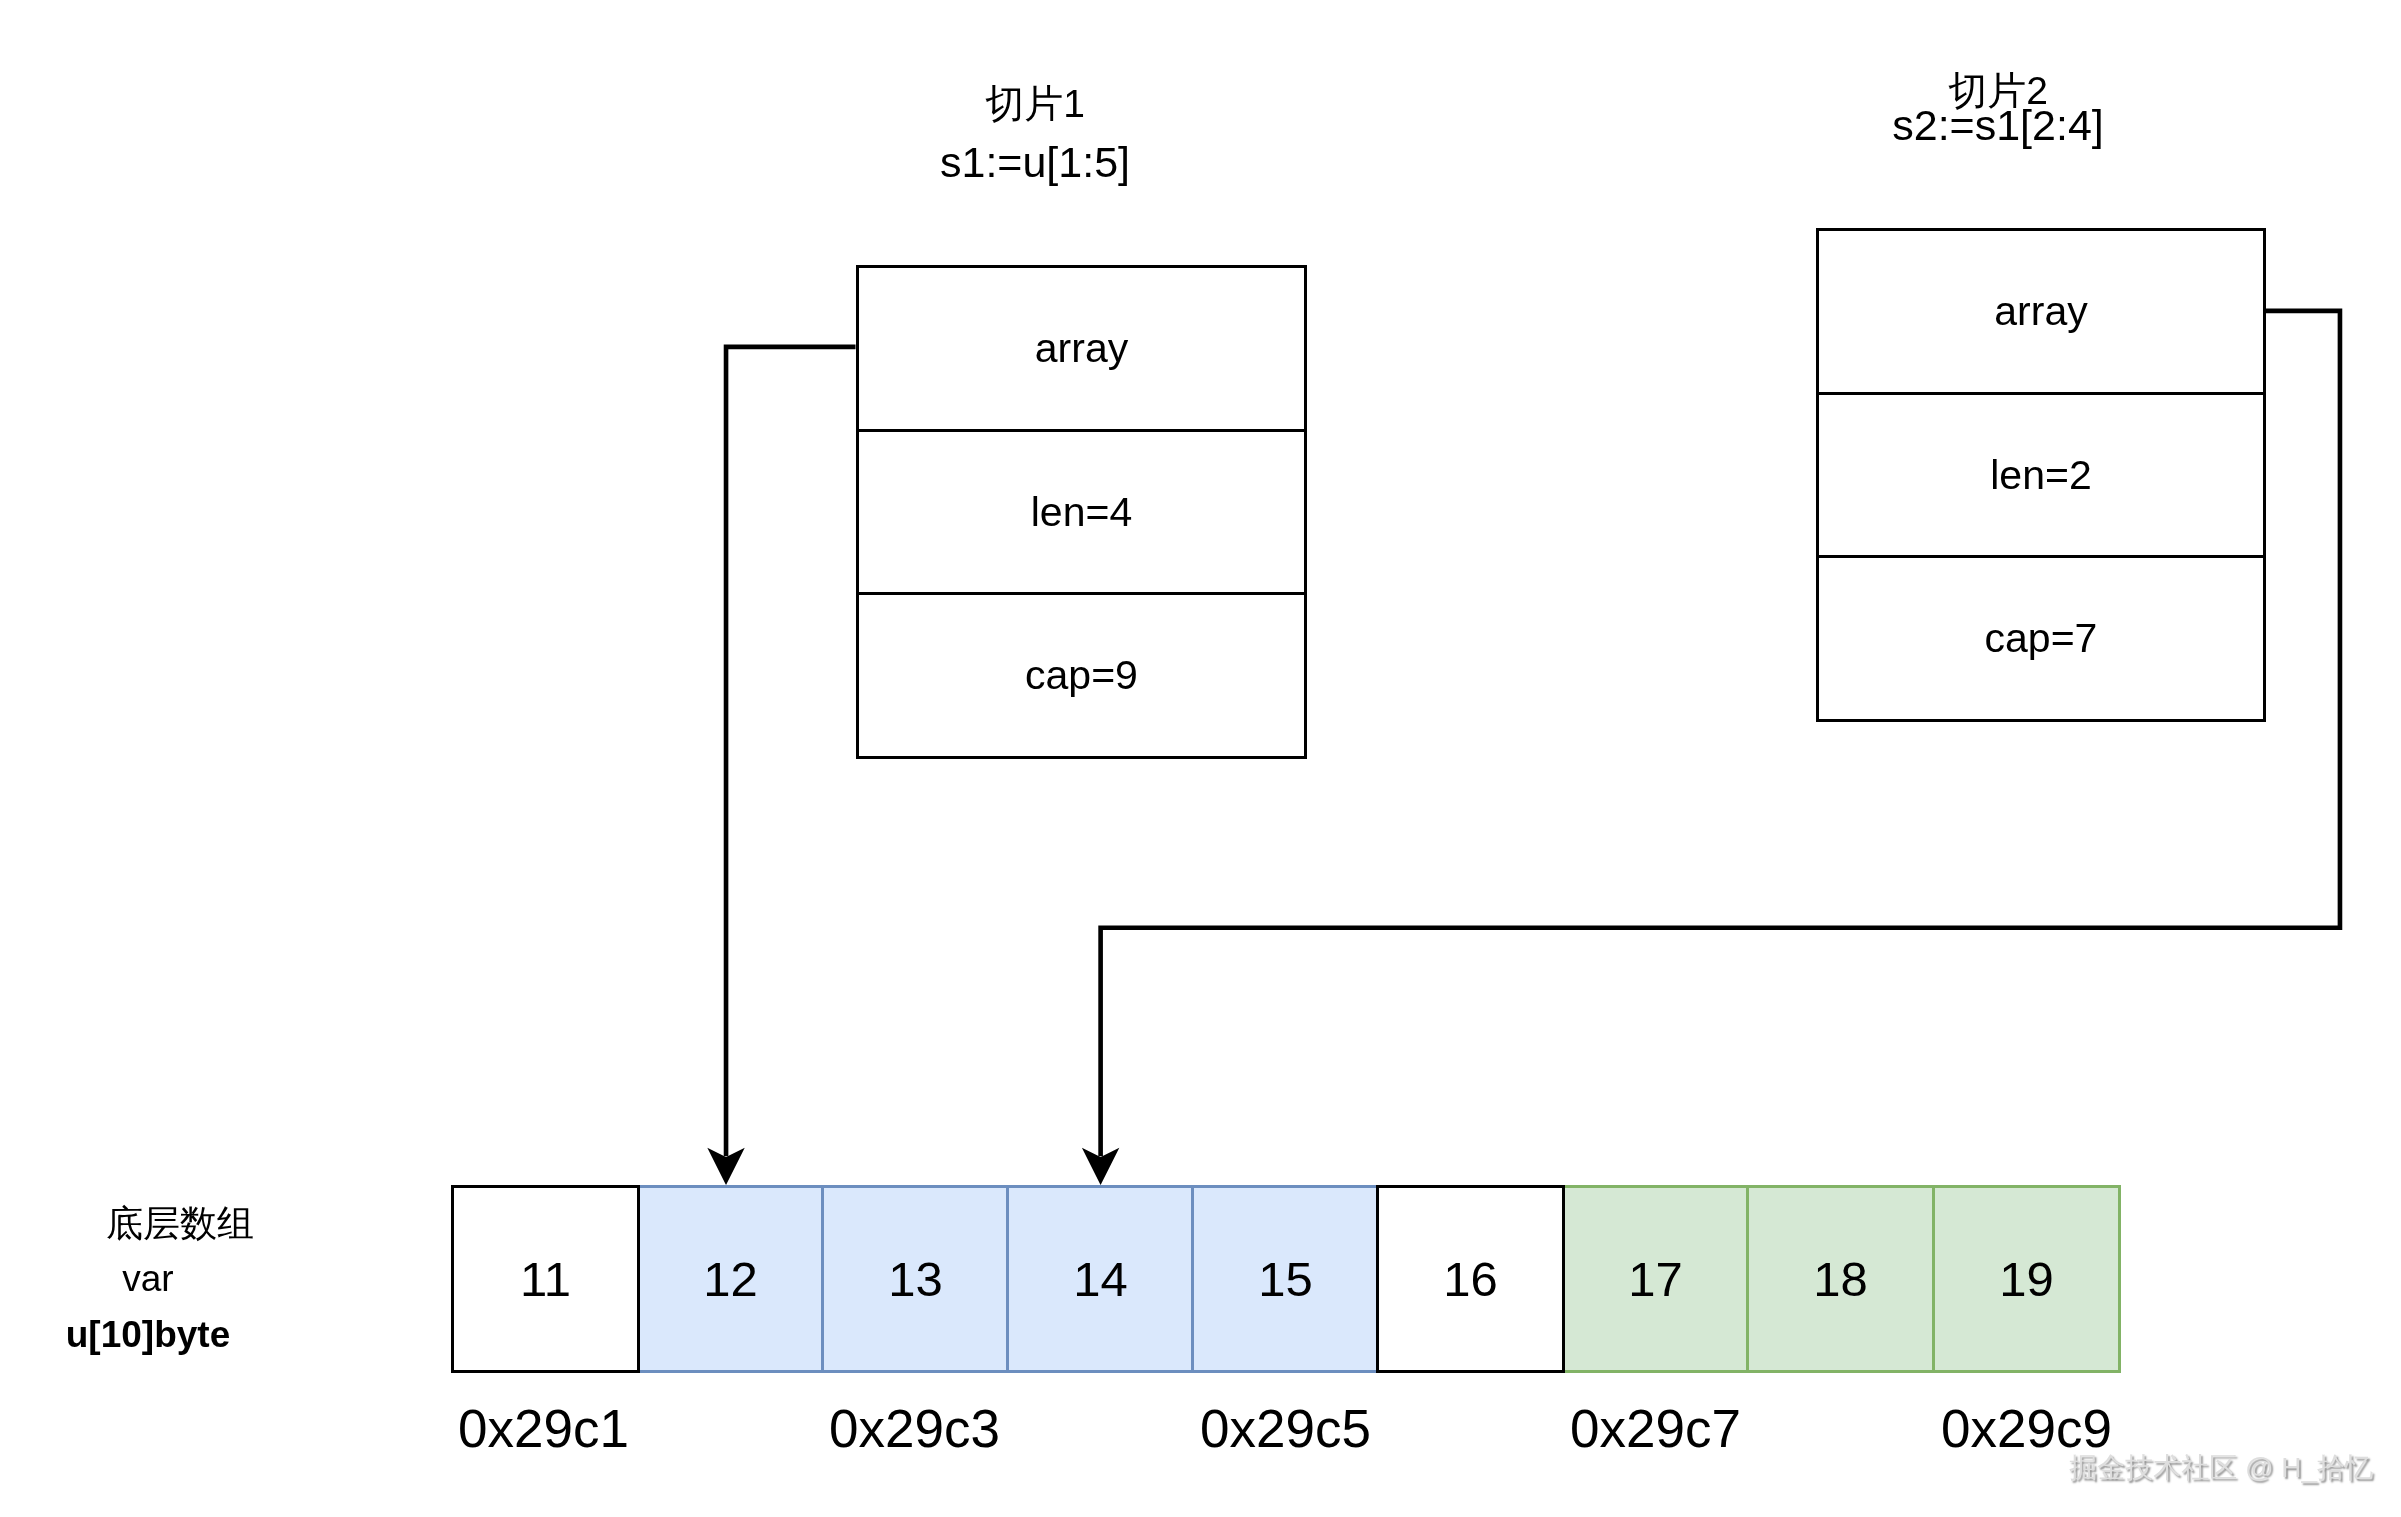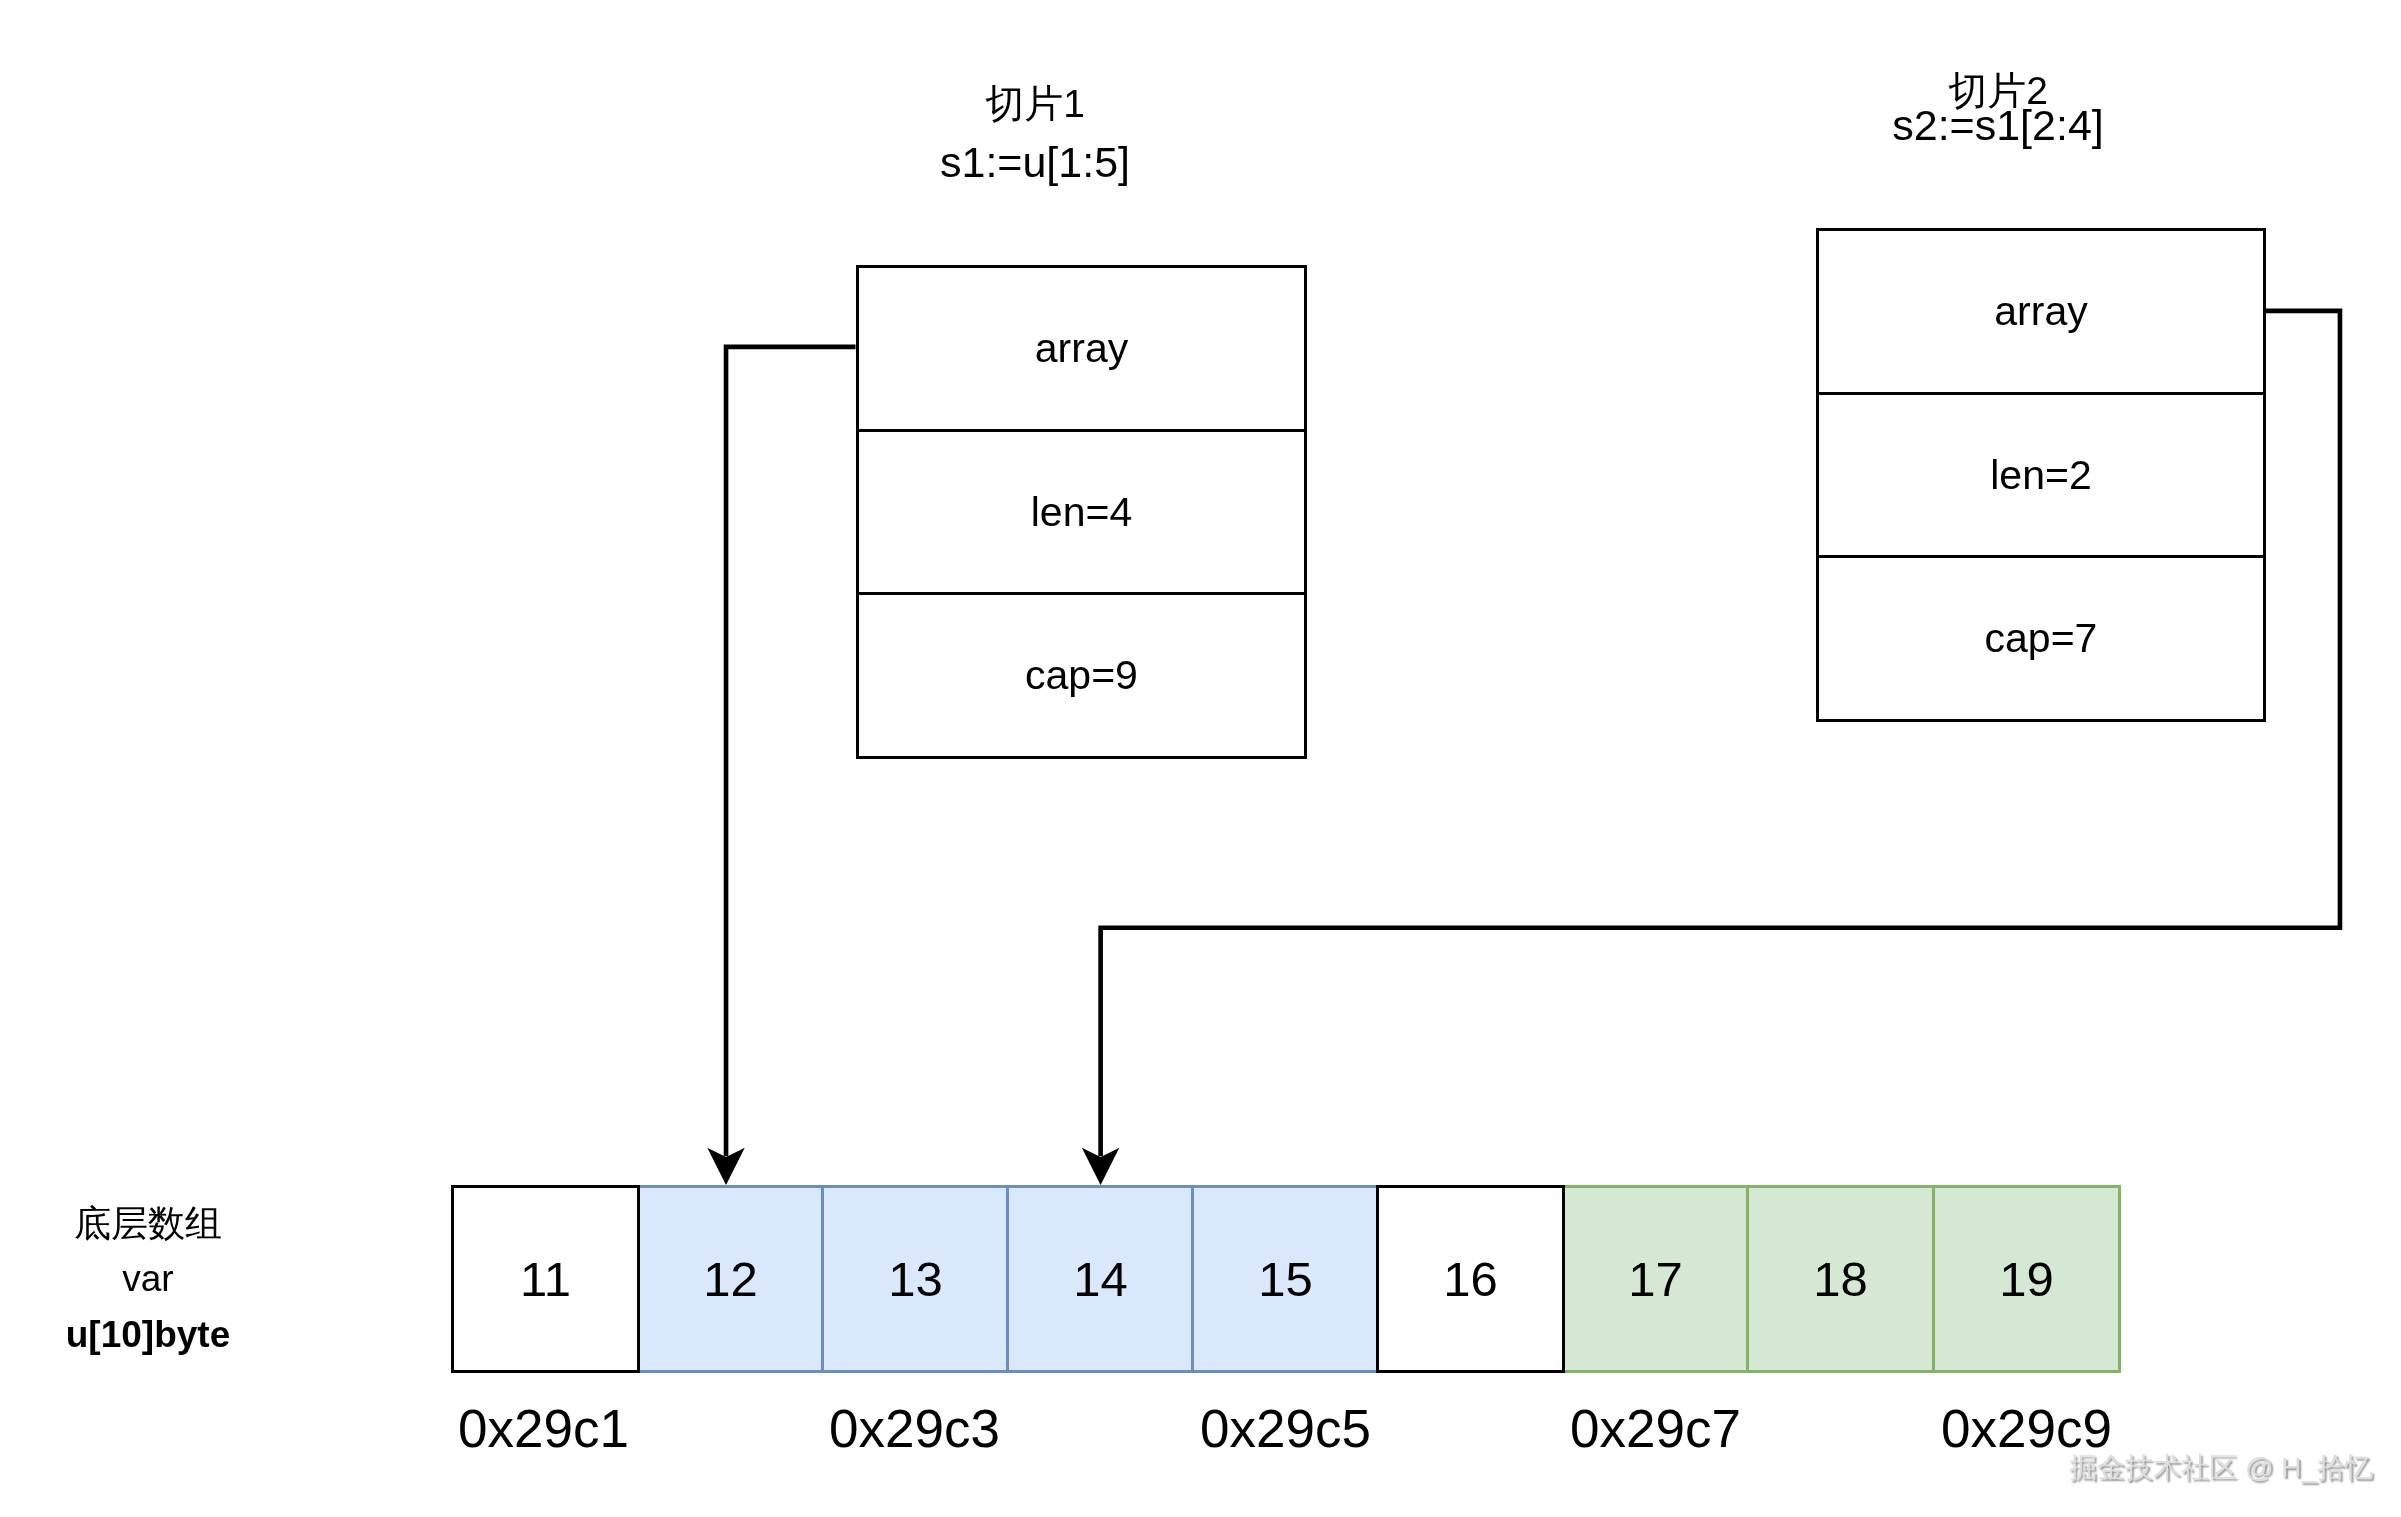--- a/index.html
+++ b/index.html
@@ -138,21 +138,21 @@
     <div class="srow">len=4</div>
     <div class="srow">cap=9</div>
   </div>
 
   <div class="struct" style="left:1816px; top:228px; width:450px; height:494px;">
     <div class="srow">array</div>
     <div class="srow">len=2</div>
     <div class="srow">cap=7</div>
   </div>
 
-  <div class="arr-label" style="top:1200px;">底层数组</div>
+  <div class="arr-label" style="top:1200px;padding-left:32px;">底层数组</div>
   <div class="arr-label" style="top:1255px;">var</div>
   <div class="arr-label" style="top:1311px;font-weight:bold;">u[10]byte</div>
 
   <div class="cell" style="left:451px;" data-hl="none">11</div>
   <div class="cell" style="left:636px;" data-hl="blue">12</div>
   <div class="cell" style="left:821px;" data-hl="blue">13</div>
   <div class="cell" style="left:1006px;" data-hl="blue">14</div>
   <div class="cell" style="left:1191px;" data-hl="blue">15</div>
   <div class="cell" style="left:1376px;" data-hl="none">16</div>
   <div class="cell" style="left:1561px;" data-hl="green">17</div>

